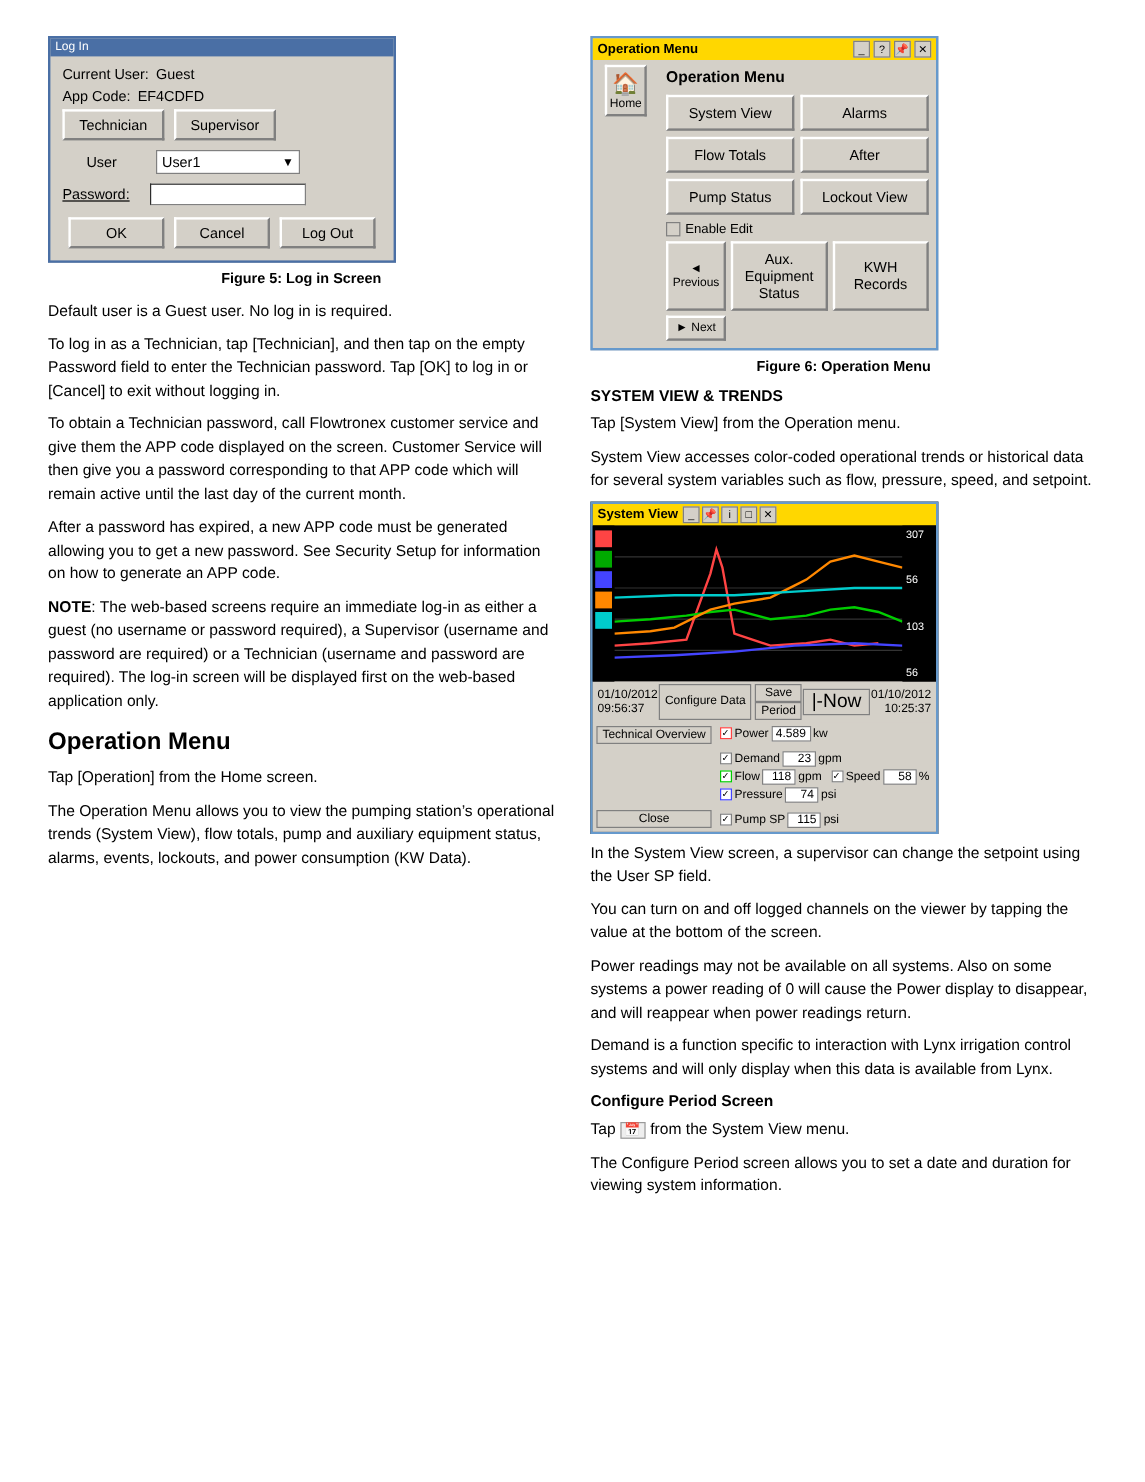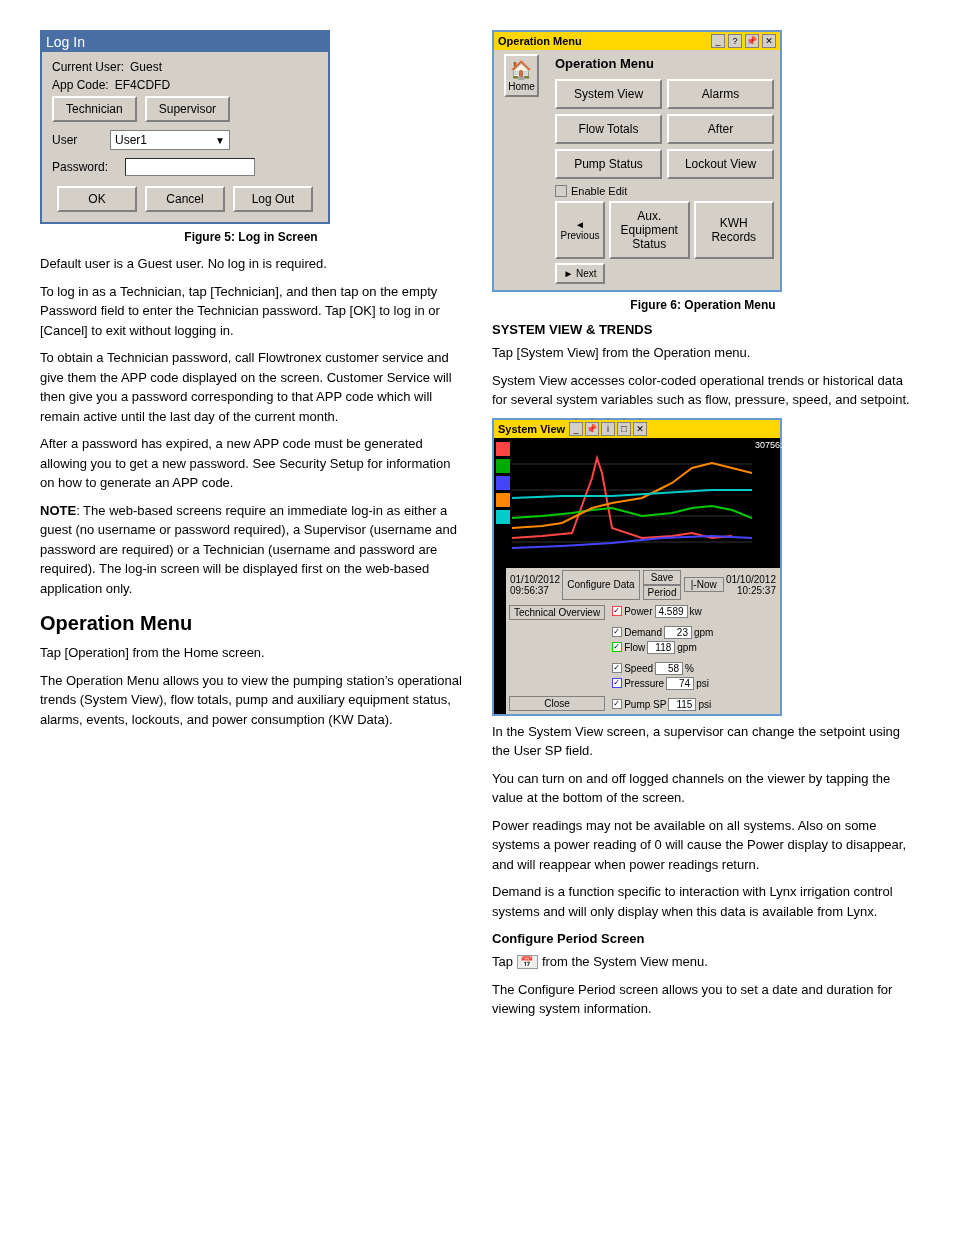--- a/index.html
+++ b/index.html
@@ -26,21 +26,21 @@
     .login-dialog {
       border: 2px solid #4a6fa5;
       background: #d4d0c8;
       padding: 8px 10px 10px;
       width: 290px;
       margin-bottom: 6px;
     }
     .login-dialog .title-bar {
       background: #4a6fa5;
       color: #fff;
-      font-size: 14px;
+      font-size: 10px;
       padding: 2px 4px;
       margin: -8px -10px 8px -10px;
     }
     .login-info {
       font-size: 12px;
       margin-bottom: 4px;
     }
     .login-info .row {
       display: flex;
       align-items: center;
@@ -60,40 +60,41 @@
       font-size: 12px;
       cursor: pointer;
       min-width: 80px;
       text-align: center;
     }
     .user-row {
       display: flex;
       align-items: center;
       margin-bottom: 8px;
       gap: 8px;
+      margin-left: 20px;
     }
     .user-label { font-size: 12px; min-width: 50px; }
     .user-dropdown {
       border: 1px solid #808080;
       background: #fff;
       font-size: 12px;
       padding: 2px 4px;
       width: 120px;
       display: flex;
       align-items: center;
       justify-content: space-between;
     }
     .user-dropdown .arrow { font-size: 10px; }
     .password-row {
       display: flex;
       align-items: center;
       margin-bottom: 10px;
       gap: 8px;
     }
-    .pw-label { font-size: 12px; min-width: 65px; }
+    .pw-label { font-size: 12px; min-width: 65px; text-decoration: underline; }
     .pw-input {
       border: 1px inset #808080;
       background: #fff;
       width: 130px;
       height: 18px;
     }
     .ok-cancel-row {
       display: flex;
       gap: 8px;
       justify-content: center;
@@ -244,40 +245,39 @@
       border: 1px solid #808080;
       padding: 0 3px;
       font-size: 10px;
       color: #000;
       min-width: 28px;
       text-align: right;
     }
     .trends-bottom-section {
       background: #d4d0c8;
       color: #000;
-      margin-left: 12px;
     }
     .configure-btn {
       background: #d4d0c8;
       border: 1px solid #808080;
       font-size: 10px;
       padding: 1px 4px;
       text-align: center;
       cursor: pointer;
       color: #000;
     }
     .save-period-col {
       display: flex;
       flex-direction: column;
       gap: 0;
     }
     .now-btn {
       background: #d4d0c8;
       border: 1px solid #808080;
-      font-size: 10px;
+      font-size: 16px;
       padding: 1px 6px;
       cursor: pointer;
       color: #000;
     }
   </style>
 </head>
 <body>
 
 <div class="two-col">
 
@@ -426,21 +426,21 @@
             <polyline points="0,80 30,78 60,75 80,72 100,70 130,78 160,75 180,70 200,68 220,72 240,80" stroke="#00cc00" stroke-width="2" fill="none"></polyline>
 
             <polyline points="0,90 30,88 50,85 80,70 100,65 130,60 150,50 160,45 180,30 200,25 220,30 240,35" stroke="#ff8800" stroke-width="2" fill="none"></polyline>
 
             <polyline points="0,60 50,58 100,58 150,55 200,52 240,52" stroke="#00cccc" stroke-width="2" fill="none"></polyline>
 
             <polyline points="0,110 50,108 100,105 150,100 200,98 240,100" stroke="#4444ff" stroke-width="2" fill="none"></polyline>
           </svg>
         </div>
 
-        <div style="display:flex; flex-direction:row; justify-content:space-between; padding:2px 3px; background:#000; font-size:9px; color:#fff; width:28px; height:130px;">
+        <div style="display:flex; flex-direction:column; justify-content:space-between; padding:2px 3px; background:#000; font-size:9px; color:#fff; width:28px; height:130px;">
           <span>307</span>
           <span>56</span>
           <span>103</span>
           <span>56</span>
         </div>
       </div>
 
       <div class="trends-bottom-section">
 
         <div style="display:flex; align-items:center; justify-content:space-between; padding:2px 4px; background:#d4d0c8;">

